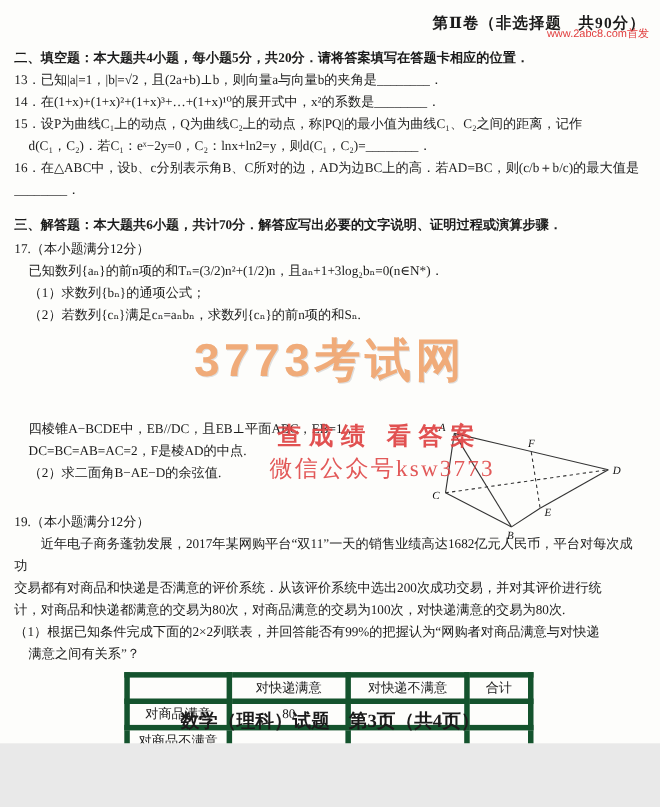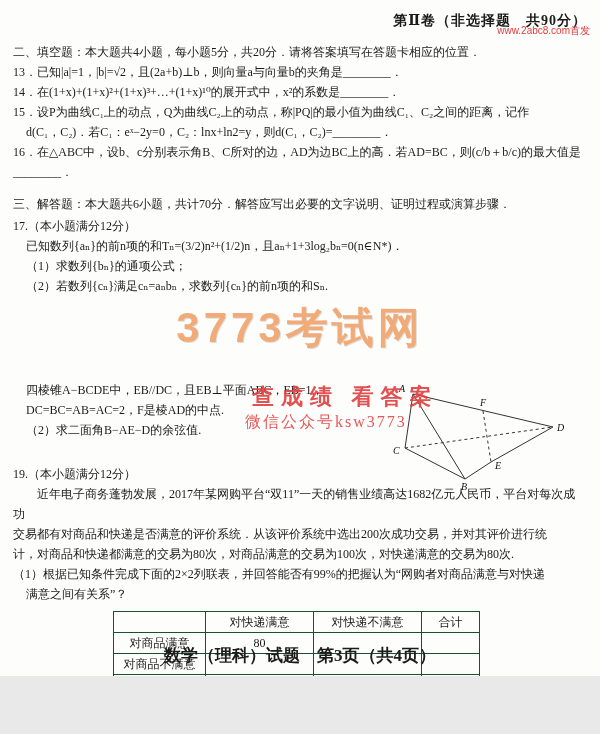--- a/index.html
+++ b/index.html
@@ -5,33 +5,33 @@
   * { margin:0; padding:0; box-sizing:border-box; }
   html,body { background:#e9e9e9; }
   body { font-family:"Liberation Serif","DejaVu Serif",serif; }
   .page {
     position:relative; width:600px; height:676px; margin:0 auto;
     background:#fdfdfb; color:#1b1b1b; overflow:hidden;
     padding:10px 13px 0 13px; font-size:12px;
   }
   .title { text-align:right; font-weight:bold; font-size:14px; margin:2px 0 9px 0; letter-spacing:1px; }
   .line { line-height:20px; }
-  .bold { font-weight:normal;margin-top:12px; }
+  .bold { font-weight:bold;margin-top:12px; }
   .ind { padding-left:13px; }
   .ti  { text-indent:24px; }
   .q-block { margin-top:2px; }
   .q18-block { position:relative; margin-top:84px; }
   .q18-text { width:392px; }
   .q19-block { margin-top:24px;font-family:Liberation Serif, serif; }
   .fig { position:absolute; top:2px; right:18px; }
   .fig path { stroke:#333; fill:none; stroke-width:1; }
   .fig text { font-size:10px; fill:#111; font-style:italic; font-family:"Liberation Serif",serif; }
   table.ct { border-collapse:collapse; margin:7px 0 6px 100px; font-size:12px; }
   table.ct td {
-    border:1px solid #14532d; height:21px; text-align:center;
+    border:5px solid #14532d; height:21px; text-align:center;
     padding:1px 8px; min-width:58px;
   }
   table.ct td:first-child { min-width:92px; }
   table.ct td:nth-child(2), table.ct td:nth-child(3) { min-width:108px; }
   .footer {
     position:absolute; left:0; bottom:9px; width:100%;
     text-align:center; font-weight:bold; font-size:17px;
   }
   
   .wm-site {
@@ -43,21 +43,21 @@
     font-size:42px; font-weight:bold; color:#ee9a5d; opacity:0.82;
     letter-spacing:4px; white-space:nowrap;
     font-family:"Liberation Sans","DejaVu Sans",sans-serif;
     text-shadow:1px 1px 0 #d8d8d8;
   }
   .wm-red1 {
     position:absolute; top:382px; left:252px; font-size:22px; font-weight:bold;
     color:#df4343; opacity:0.92; letter-spacing:7px; white-space:nowrap;
   }
   .wm-red2 {
-    position:absolute; top:412px; left:245px; font-size:16px;
+    position:absolute; top:412px; left:245px; font-size:21px;
     color:#df4343; opacity:0.88; letter-spacing:2px; white-space:nowrap;
   }
 </style>
 </head>
 <body>
 
 <div class="page">
 
   <div class="wm-site">www.2abc8.com首发</div>
 

